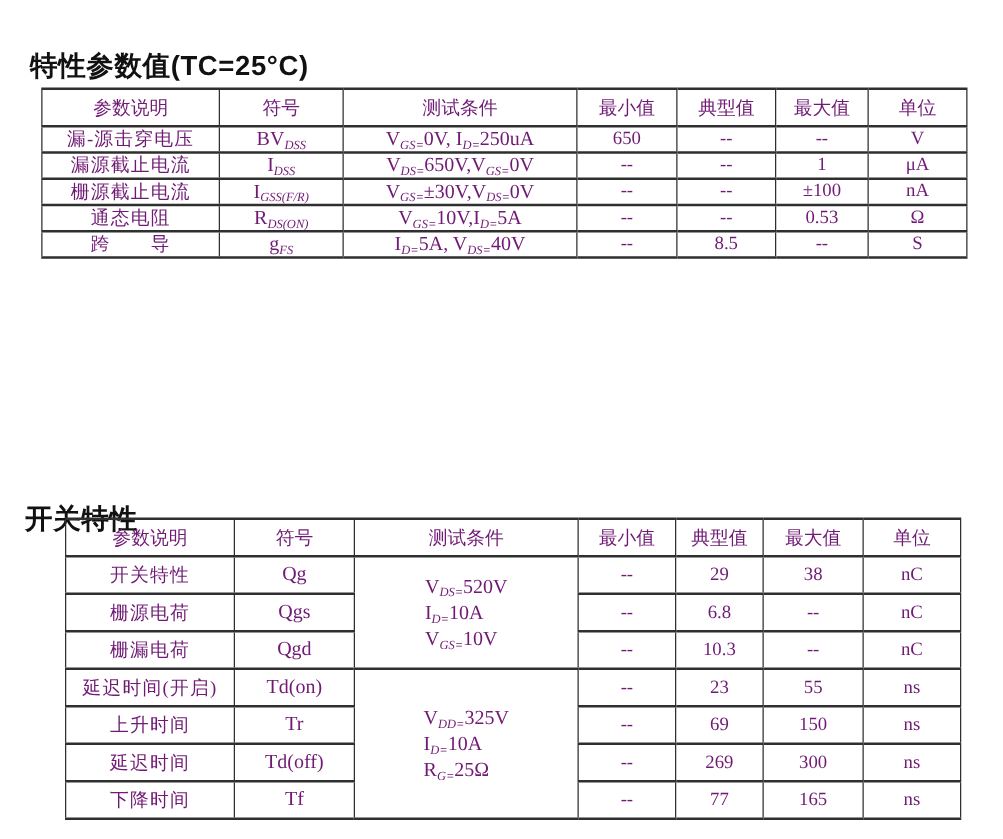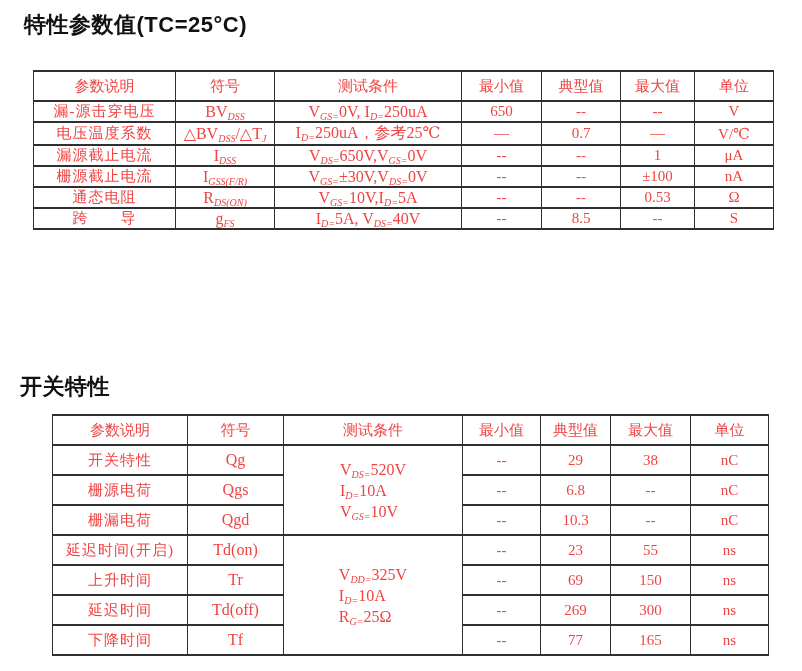--- a/index.html
+++ b/index.html
@@ -12,30 +12,31 @@
     overflow:hidden;
   }
   .section-title {
     position:absolute;
     font-family:"Liberation Sans","DejaVu Sans",sans-serif;
     font-weight:bold;
     font-size:22px;
     color:#111111;
     letter-spacing:0.5px;
     white-space:nowrap;
+    margin-top:28px;
   }
   .title-1 { left:24px; top:10px; }
   .title-2 { left:20px; top:372px; }
 
   table.spec {
     position:absolute;
     border-collapse:collapse;
     table-layout:fixed;
     font-size:15px;
-    color:#ef4444;
+    color:#701a75;
   }
   table.spec td, table.spec th {
     border:1px solid #2f2f2f;
     border-top-width:2px;
     border-bottom-width:2px;
     padding:0 2px;
     text-align:center;
     vertical-align:middle;
     font-weight:normal;
     overflow:hidden;
@@ -83,29 +84,20 @@
     <tr>
       <td class="param">漏-源击穿电压</td>
       <td class="sym">BV<sub>DSS</sub></td>
       <td class="cond">V<sub>GS=</sub>0V, I<sub>D=</sub>250uA</td>
       <td>650</td>
       <td>--</td>
       <td>--</td>
       <td>V</td>
     </tr>
     <tr>
-      <td class="param">电压温度系数</td>
-      <td class="sym">△BV<sub>DSS</sub>/△T<sub>J</sub></td>
-      <td class="cond">I<sub>D=</sub>250uA，参考25℃</td>
-      <td>—</td>
-      <td>0.7</td>
-      <td>—</td>
-      <td>V/℃</td>
-    </tr>
-    <tr>
       <td class="param">漏源截止电流</td>
       <td class="sym">I<sub>DSS</sub></td>
       <td class="cond">V<sub>DS=</sub>650V,V<sub>GS=</sub>0V</td>
       <td>--</td>
       <td>--</td>
       <td>1</td>
       <td>μA</td>
     </tr>
     <tr>
       <td class="param">栅源截止电流</td>

